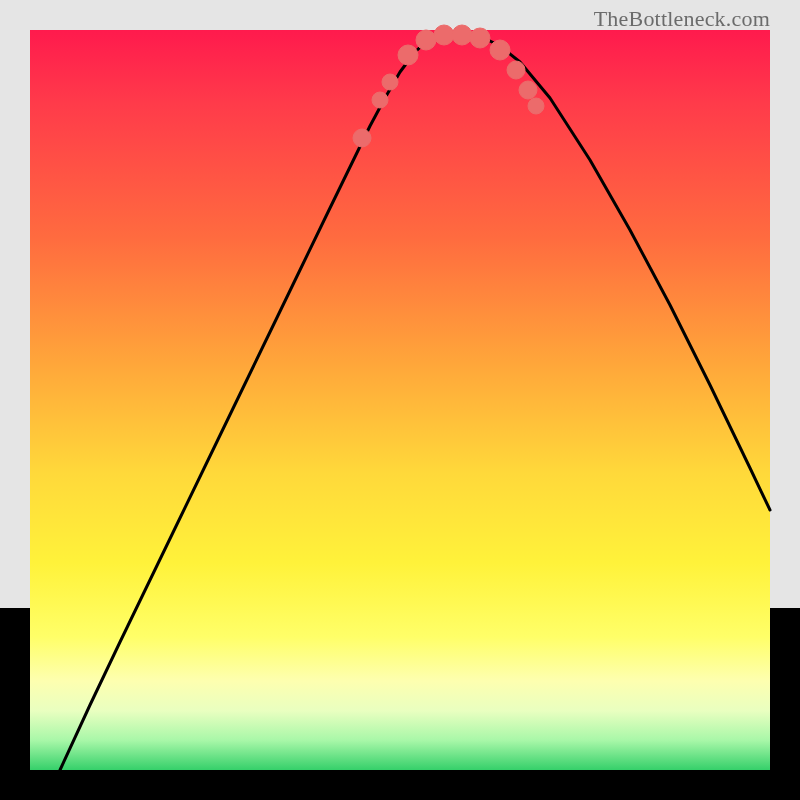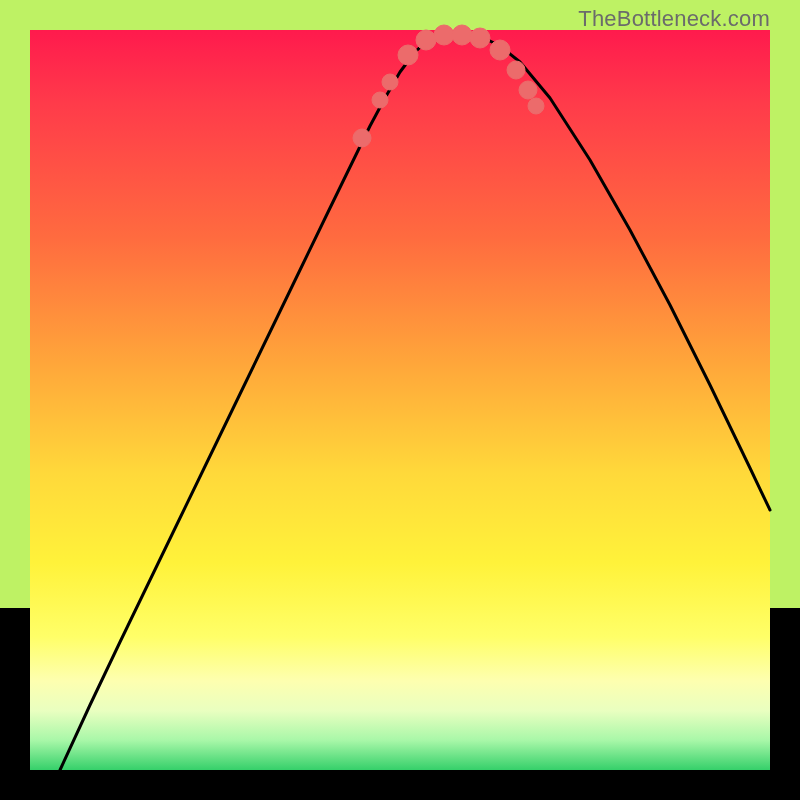--- a/index.html
+++ b/index.html
@@ -10,21 +10,22 @@
     background: #000;
     overflow: hidden;
     font-family: Arial, Helvetica, sans-serif;
   }
   .frame {
     position: absolute;
     left: 0;
     top: 0;
     width: 800px;
     height: 608px;
-    background: #bef264;
+    background: #e5e5e5;
+    font-family: Liberation Serif, serif;
   }
   .plot {
     position: absolute;
     left: 30px;
     top: 30px;
     width: 740px;
     height: 740px;
     
     background: linear-gradient(
       to bottom,

